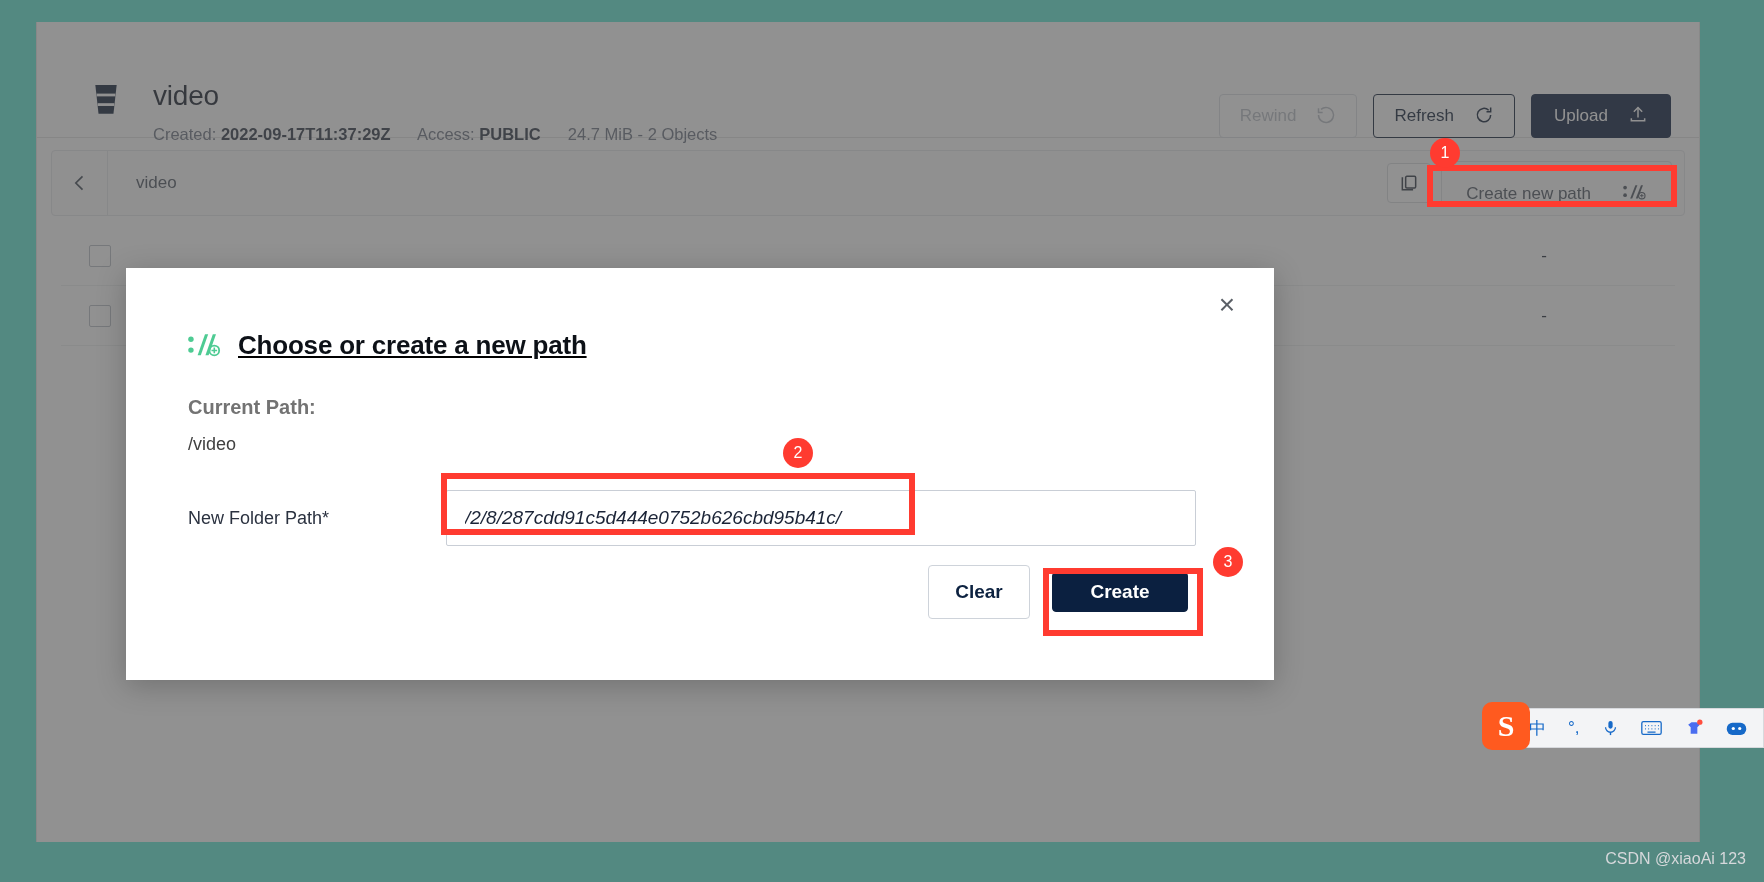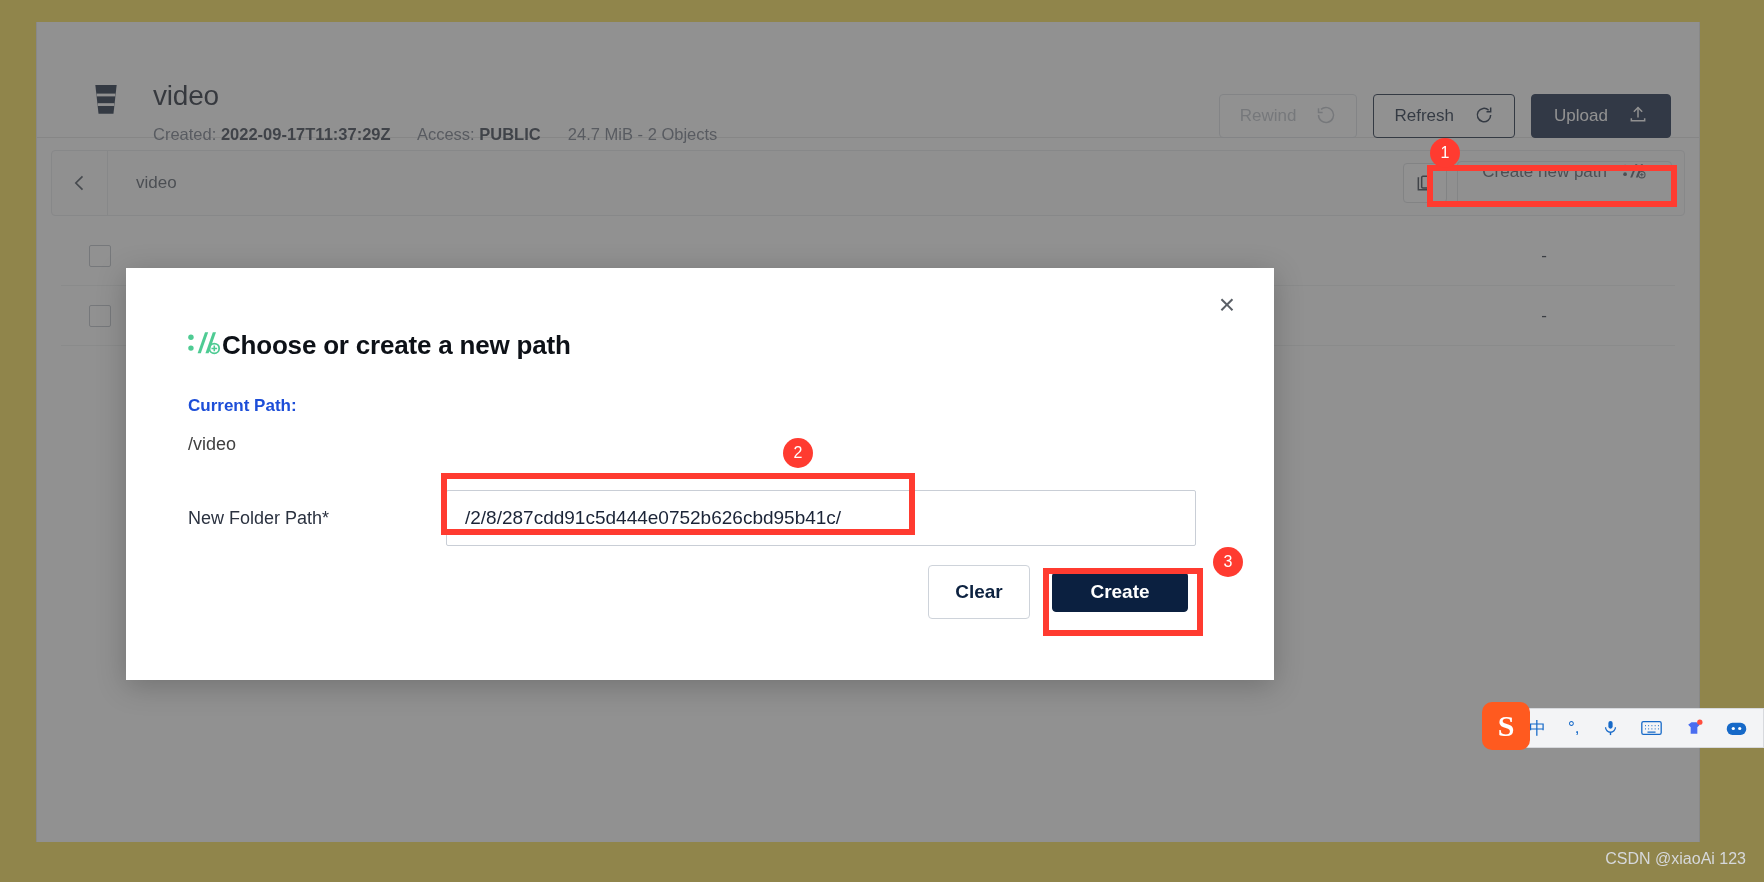--- a/index.html
+++ b/index.html
@@ -15,21 +15,21 @@
     position: relative;
     width: 1764px; height: 882px;
     background: #ffffff;
   }
 
   
   .app-shell {
     position: absolute;
     left: 0; top: 0;
     width: 1764px; height: 882px;
-    background: #fde047;
+    background: #5eead4;
   }
   .app-frame {
     position: absolute;
     left: 36px; top: 22px;
     width: 1664px; height: 820px;
     background: #ffffff;
     border-left: 1px solid #e6e6e6;
     border-right: 1px solid #e6e6e6;
   }
 
@@ -123,21 +123,21 @@
     display: flex; align-items: center; justify-content: center;
     cursor: pointer;
     background: #fff;
   }
   .crumb-newpath {
     height: 44px;
     margin-right: 12px;
     padding: 0 24px;
     border: 1px solid #dcdfe3;
     border-radius: 4px;
-    display: flex; align-items: flex-start; gap: 16px;
+    display: flex; align-items: flex-end; gap: 32px;
     font-size: 17px; color: #4a525e;
     cursor: pointer;
     background: transparent;
   }
 
   
   .obj-table { margin: 10px 24px 0 24px; }
   .obj-row {
     display: flex; align-items: center;
     height: 60px;
@@ -185,29 +185,29 @@
   .modal-close {
     position: absolute; right: 26px; top: 16px;
     width: 42px; height: 42px;
     display: flex; align-items: center; justify-content: center;
     font-size: 28px; color: #5a5f66;
     cursor: pointer;
     font-family: "Liberation Sans", sans-serif;
   }
   .modal-title-row {
     position: absolute; left: 62px; top: 62px;
-    display: flex; align-items: flex-start; 
+    display: flex; align-items: flex-end; gap: 16px; text-decoration: underline;
   }
   .modal-title {
     font-size: 26px; font-weight: bold; color: #0d1117;
     letter-spacing: -0.2px;
   }
   .cur-path-label {
     position: absolute; left: 62px; top: 128px;
-    font-size: 17px; font-weight: bold; color: #1d4ed8;
+    font-size: 20px; font-weight: bold; color: #737373;
   }
   .cur-path-value {
     position: absolute; left: 62px; top: 166px;
     font-size: 18px; color: #404040;
   }
   .field-row {
     position: absolute; left: 62px; top: 222px;
     display: flex; align-items: center;
   }
   .field-label {
@@ -217,20 +217,21 @@
   .field-input {
     width: 750px; height: 56px;
     border: 1px solid #c9ced6;
     border-radius: 2px;
     background: #ffffff;
     font-size: 19px;
     color: #1b2437;
     padding: 16px 18px;
     font-family: "Liberation Sans", sans-serif;
     outline: none;
+    font-style: italic;
   }
   .modal-actions {
     position: absolute; right: 86px; top: 297px;
     display: flex; align-items: center; gap: 22px;
   }
   .btn-clear {
     width: 102px; height: 54px;
     border: 1px solid #ced3da;
     border-radius: 4px;
     background: #ffffff;

